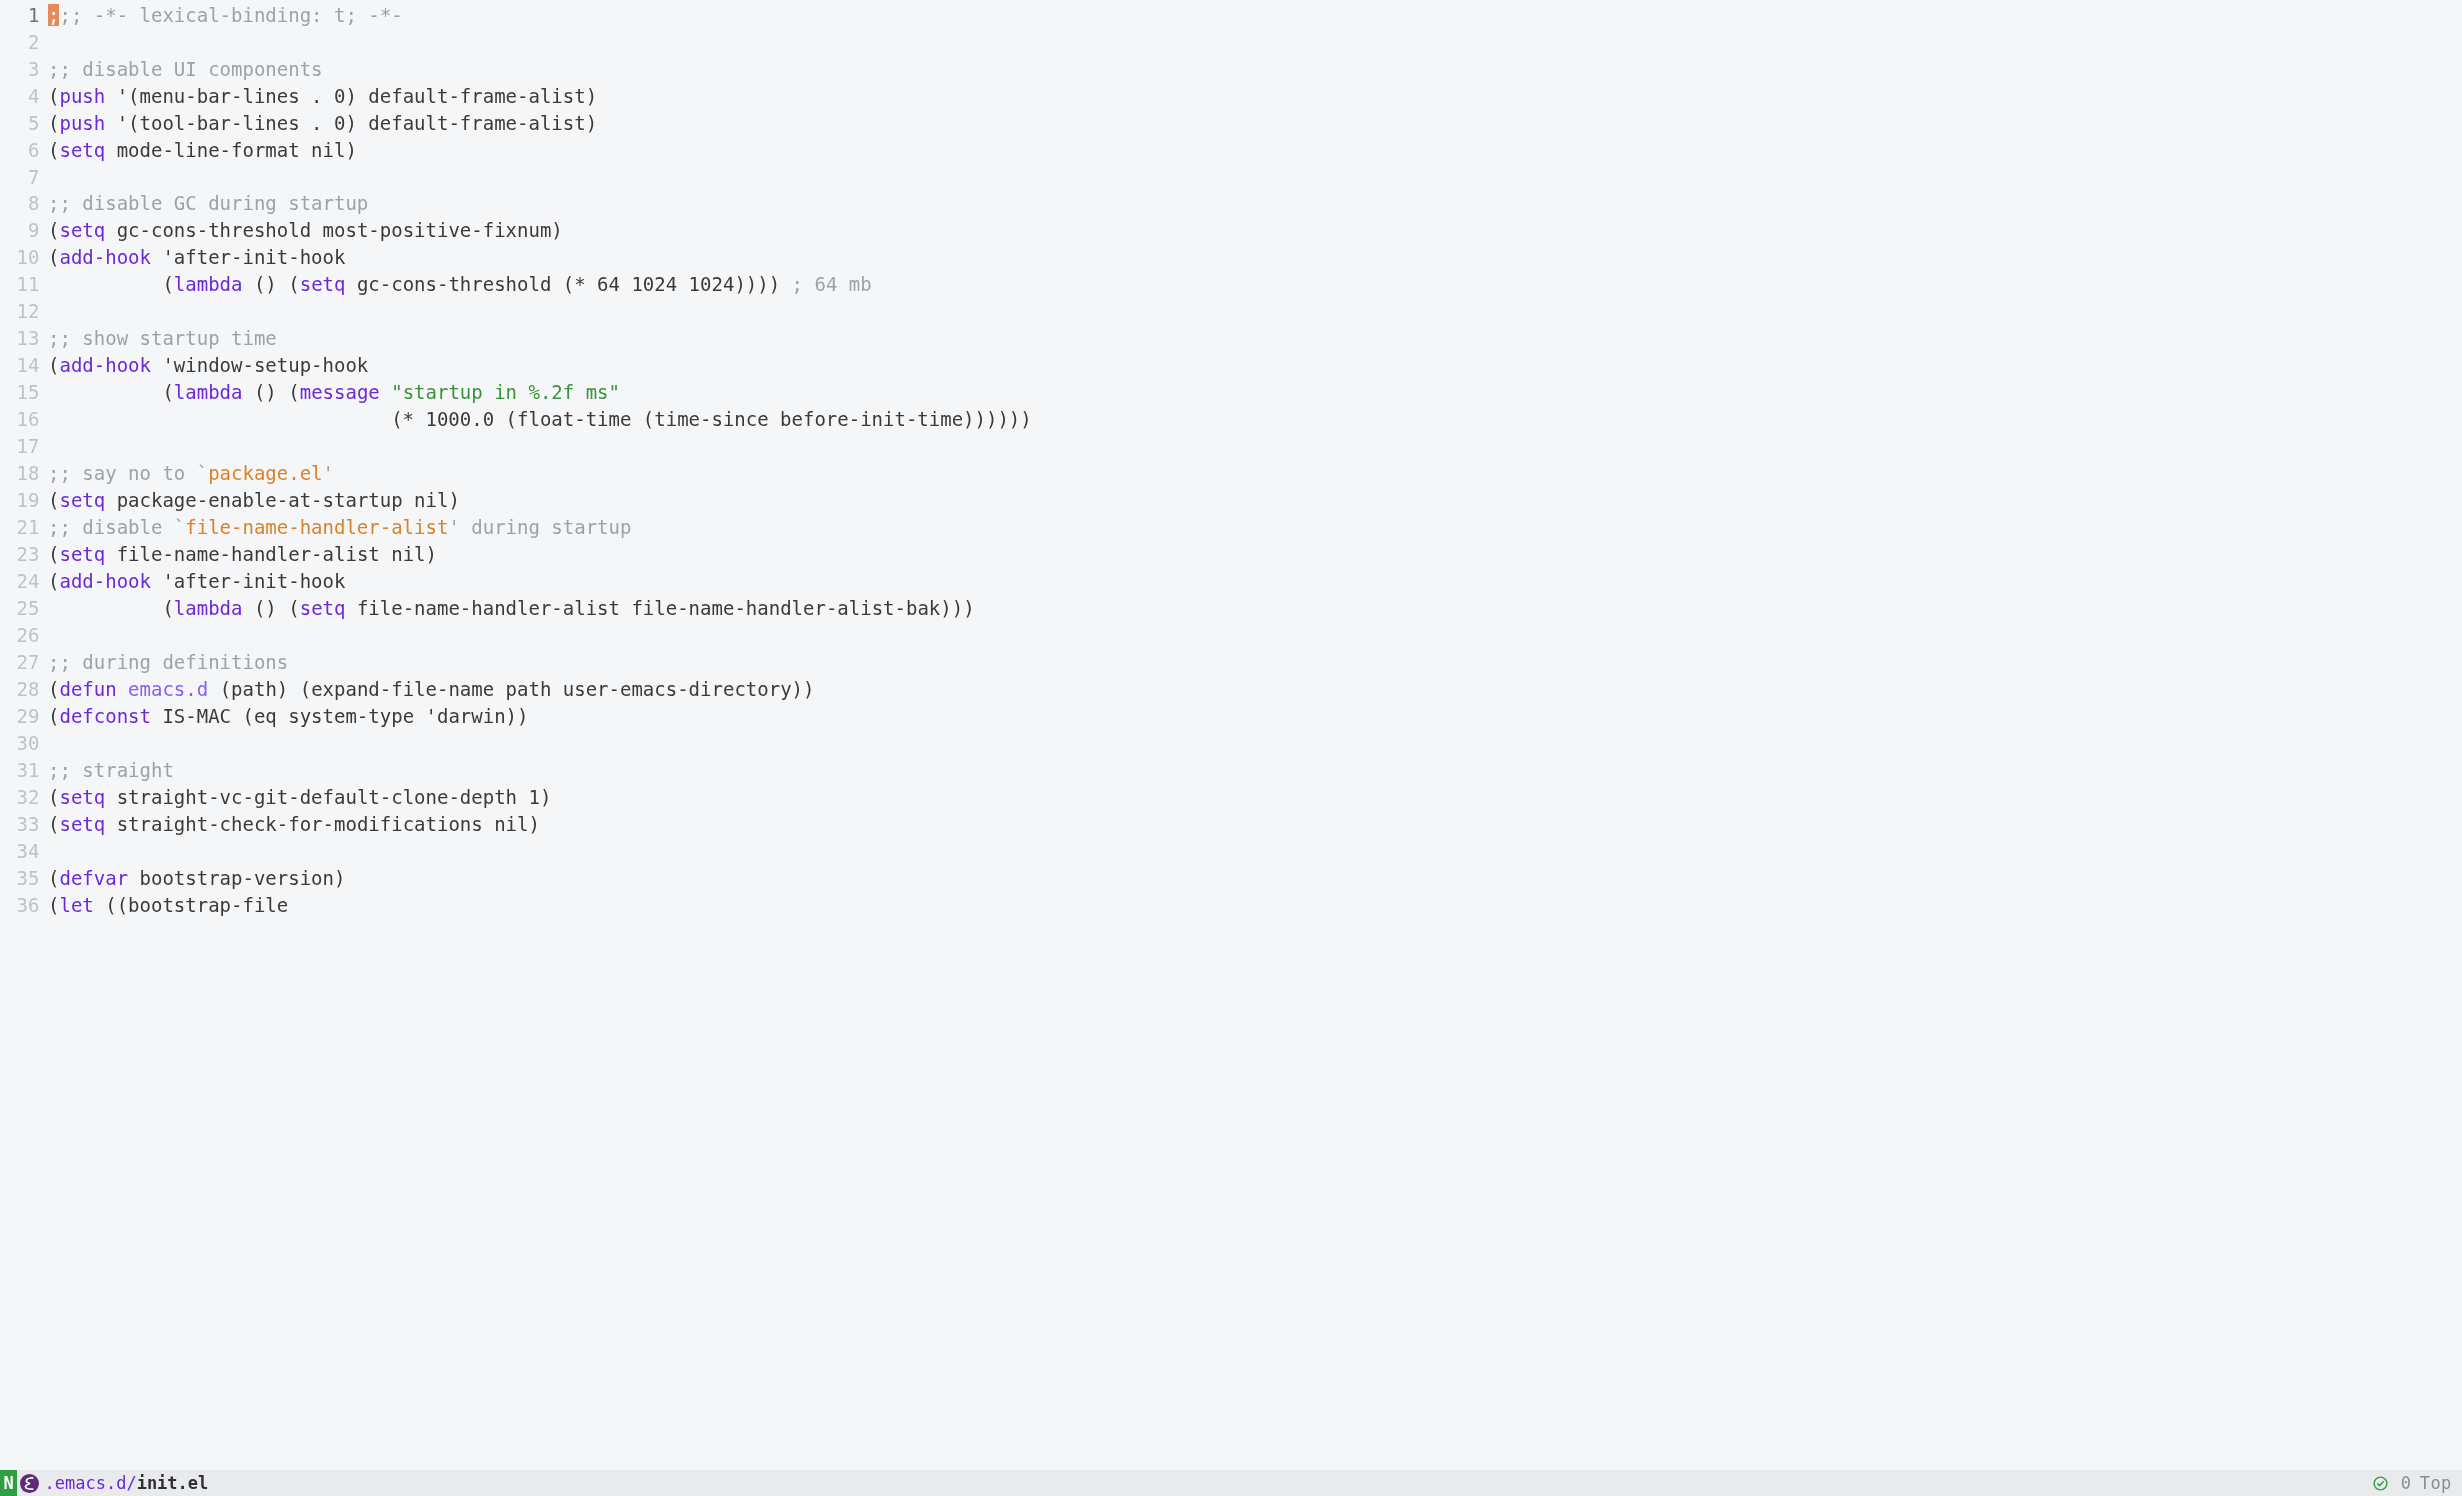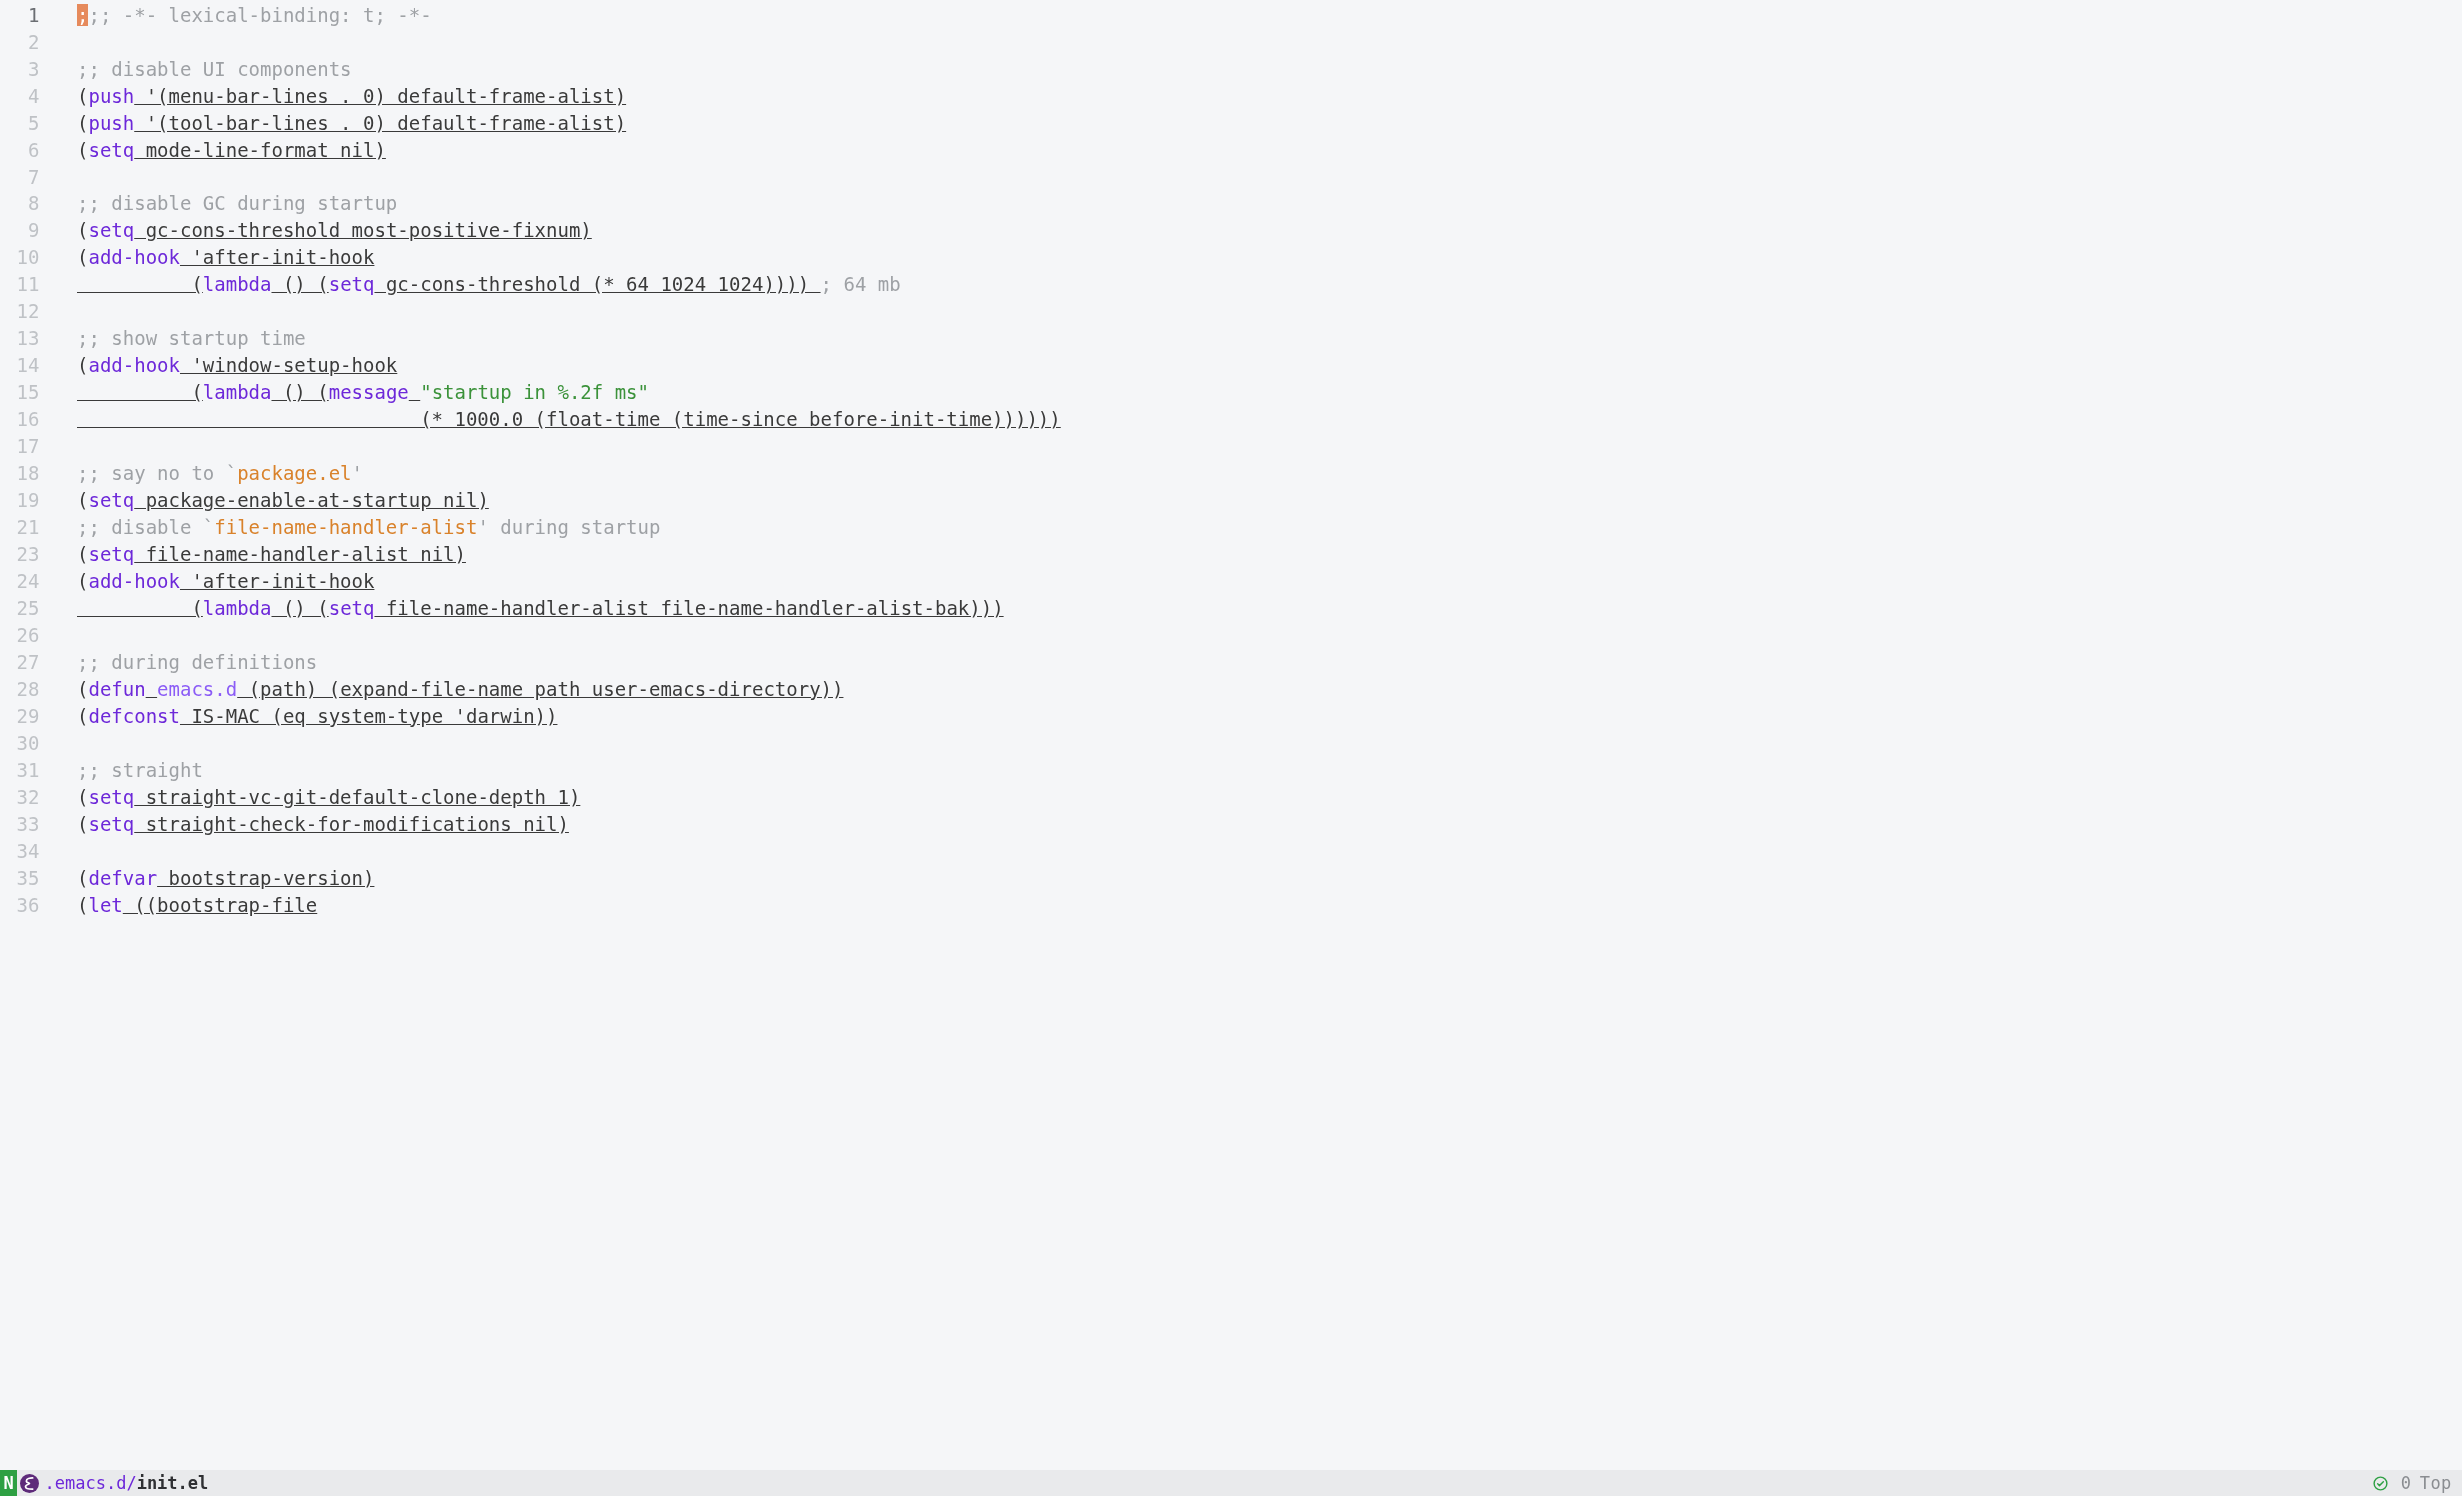--- a/index.html
+++ b/index.html
@@ -33,34 +33,33 @@
     color: #bfc2c6;
     padding-right: 8.5px;
     user-select: none;
     flex-shrink: 0;
   }
   .gutter.current {
     color: #6b6e73;
   }
   .code {
     flex: 1;
-    margin-left: 29px;
   }
   .cursor-cell {
     background: #e68a5c;
     color: #ffffff;
   }
   
   .cm { color: #9ea1a5; }              
   .kw { color: #6d28d9; }              
   .fn { color: #8b5cf6; }              
   .str { color: #3b923a; }             
   .quoted { color: #d9822b; }          
   .paren { color: #3a3a3a; }
-  .plain { color: #3a3a3a; text-decoration: underline; }
+  .plain { color: #3a3a3a; }
 
   
   .modeline {
     display: flex;
     align-items: center;
     background: #e9eaec;
     height: 26px;
     font-size: 17px;
     color: #5a5d61;
     padding-right: 10.3px;

